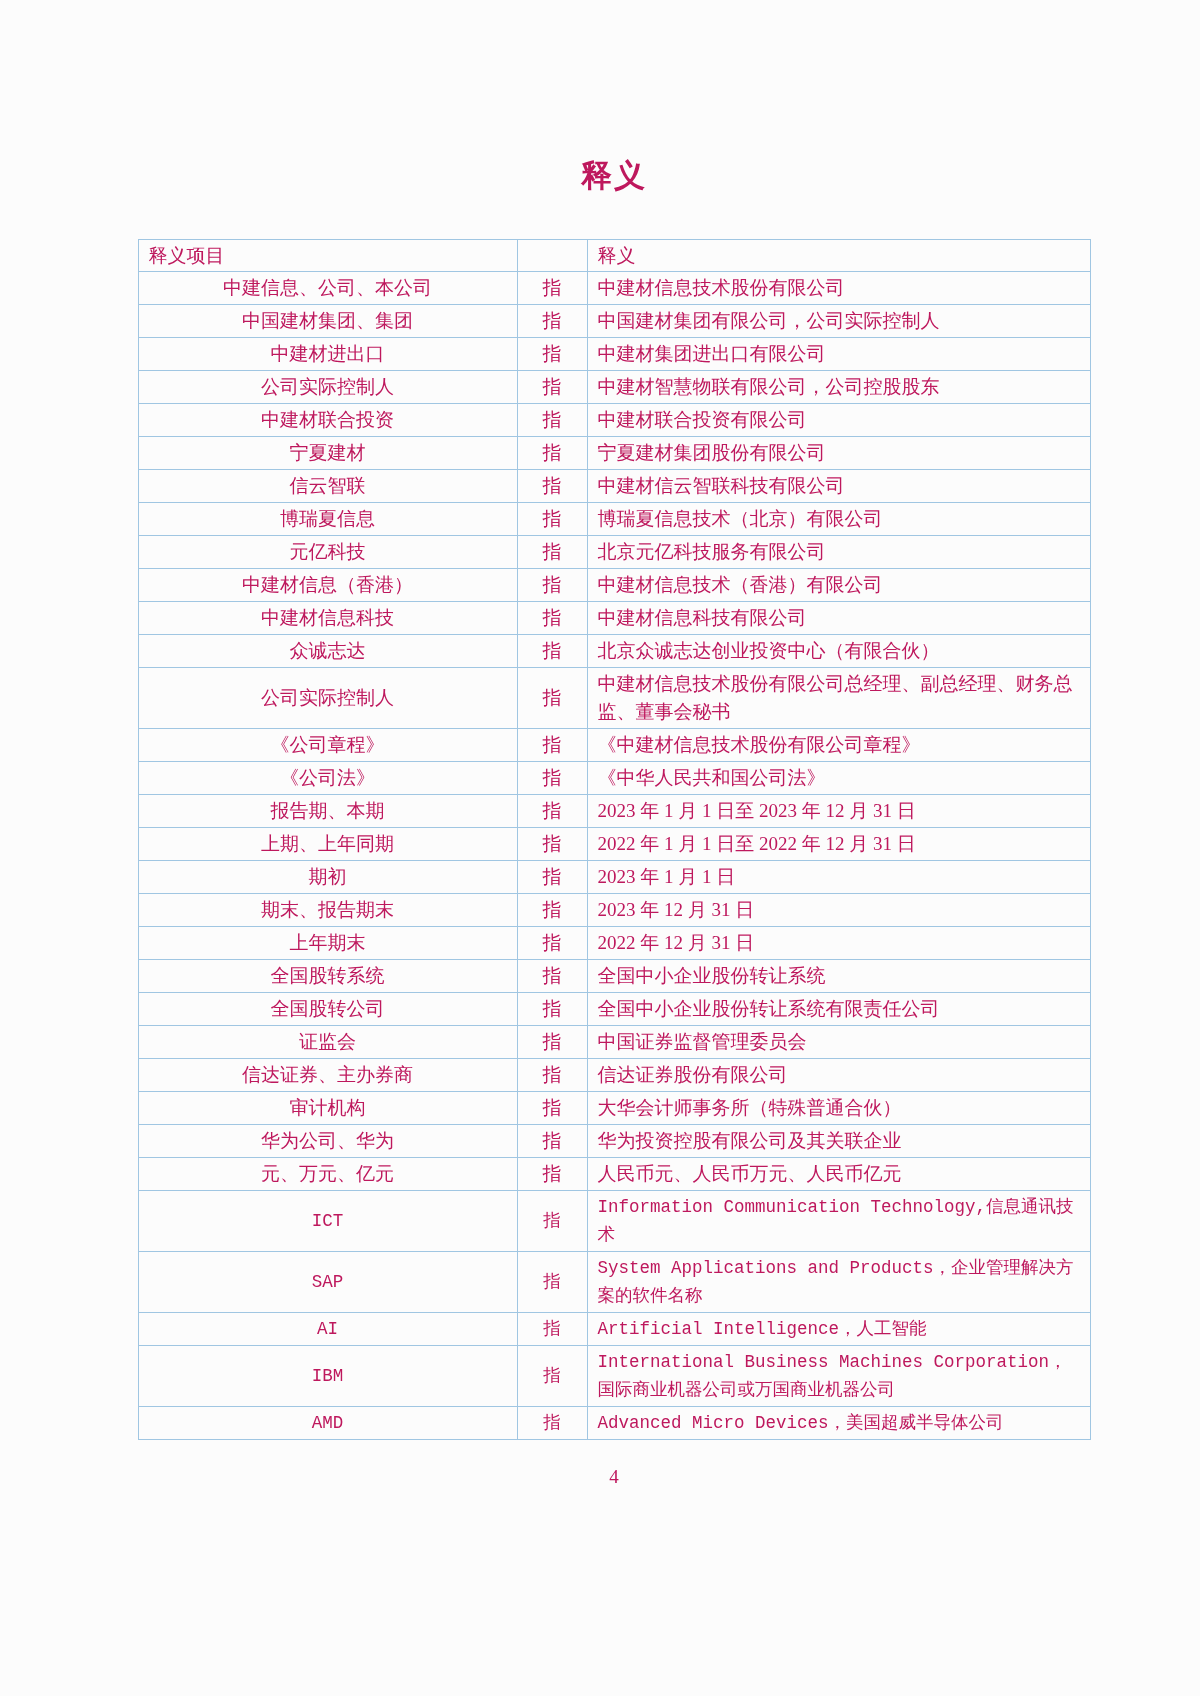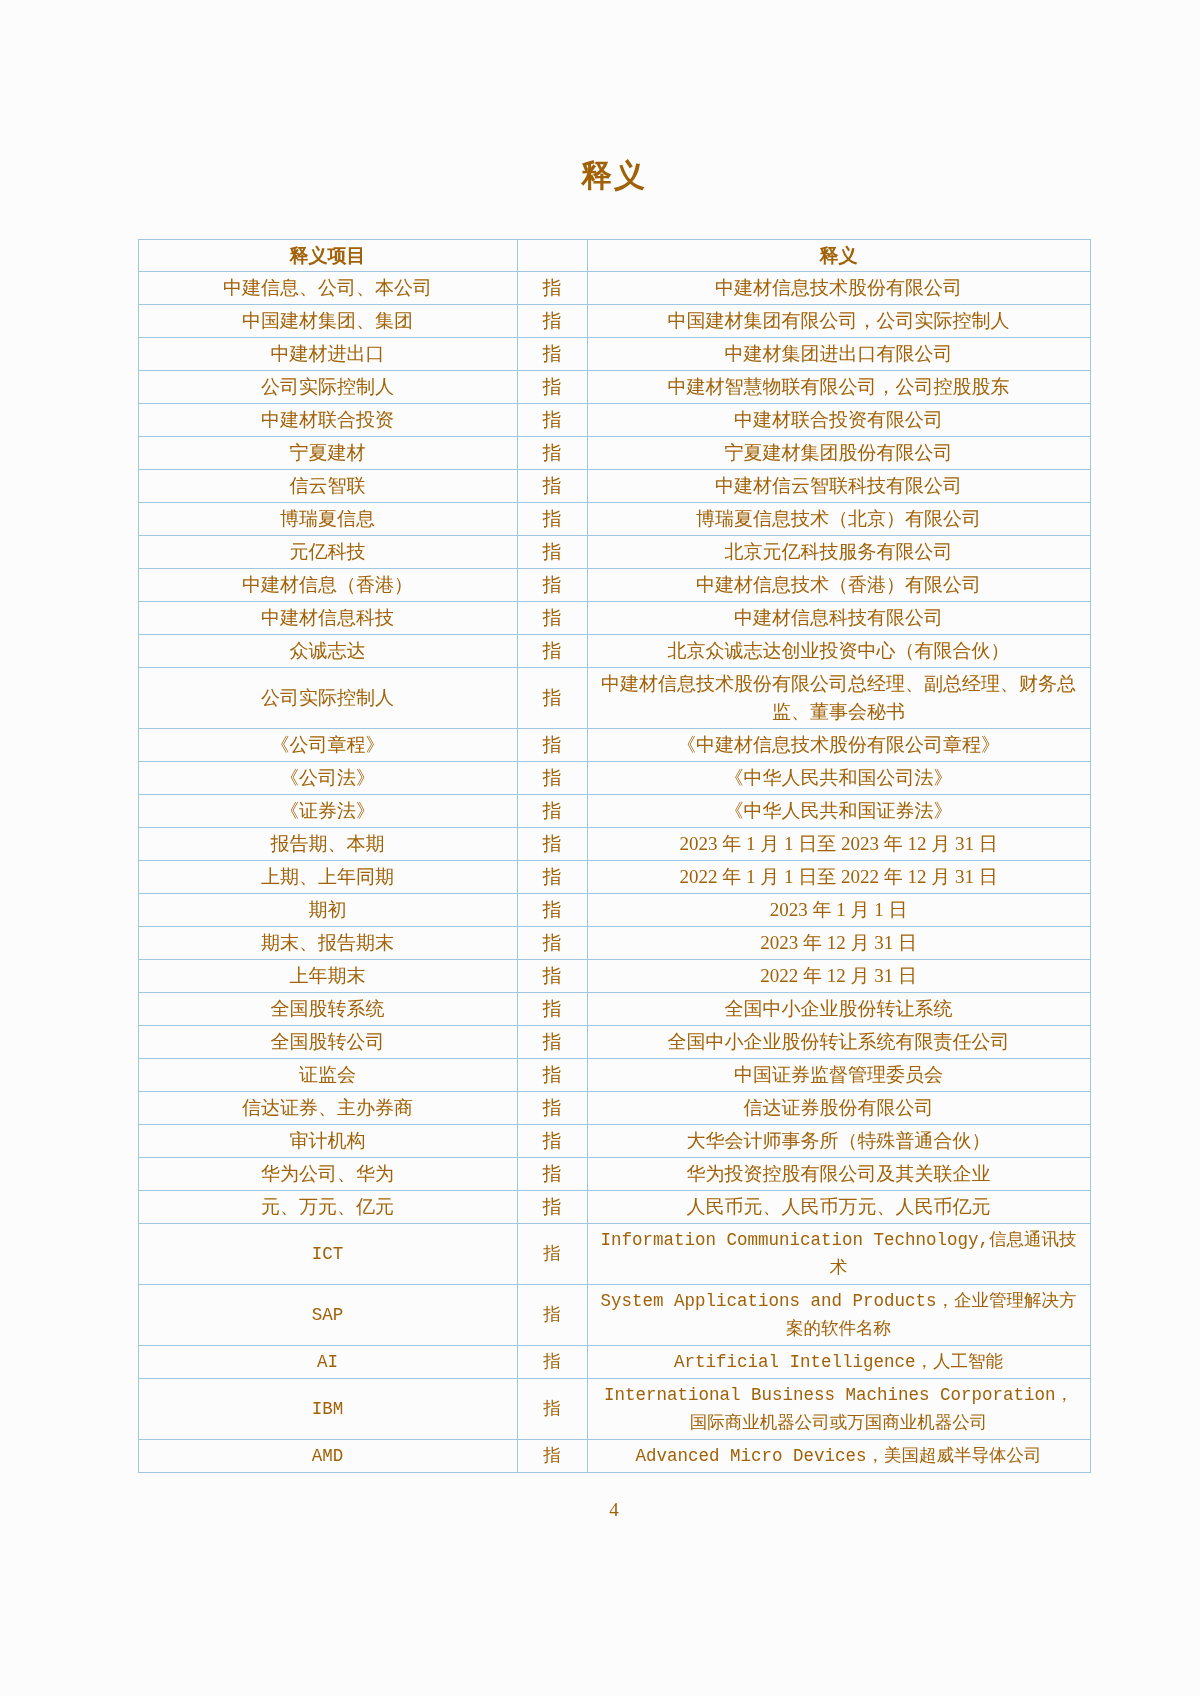--- a/index.html
+++ b/index.html
@@ -7,21 +7,21 @@
     padding: 0;
     background: #ffffff;
   }
   .page {
     position: relative;
     width: 1200px;
     height: 1696px;
     margin: 0 auto;
     background: #fcfcfc;
     font-family: "Liberation Serif", "DejaVu Serif", serif;
-    color: #a16207;
+    color: #be185d;
     box-sizing: border-box;
     padding-top: 160px;
     padding-left: 28px;
   }
   .title {
     margin: 0 0 48px 0;
     text-align: center;
     font-size: 31px;
     font-weight: bold;
     letter-spacing: 2px;
@@ -38,27 +38,27 @@
   .def-table th,
   .def-table td {
     border: 1px solid #a0c6e2;
     padding: 2px 10px;
     line-height: 28px;
     vertical-align: middle;
     overflow: hidden;
     box-sizing: border-box;
   }
   .def-table th {
-    font-weight: bold;
-    text-align: center;
+    font-weight: normal;
+    text-align: left;
     line-height: 27px;
   }
   .col-term { width: 379px; text-align: center; }
   .col-mean { width: 70px;  text-align: center; }
-  .col-def  { width: 503px; text-align: center; }
+  .col-def  { width: 503px; text-align: left; }
   td.latin {
     font-family: "Liberation Mono", "DejaVu Sans Mono", monospace;
     font-size: 17.5px;
   }
   .page-number {
     margin-top: 26px;
     text-align: center;
     font-size: 19px;
   }
 </style>
@@ -147,25 +147,20 @@
           <td class="col-term">《公司章程》</td>
           <td class="col-mean">指</td>
           <td class="col-def">《中建材信息技术股份有限公司章程》</td>
         </tr>
         <tr>
           <td class="col-term">《公司法》</td>
           <td class="col-mean">指</td>
           <td class="col-def">《中华人民共和国公司法》</td>
         </tr>
         <tr>
-          <td class="col-term">《证券法》</td>
-          <td class="col-mean">指</td>
-          <td class="col-def">《中华人民共和国证券法》</td>
-        </tr>
-        <tr>
           <td class="col-term">报告期、本期</td>
           <td class="col-mean">指</td>
           <td class="col-def">2023 年 1 月 1 日至 2023 年 12 月 31 日</td>
         </tr>
         <tr>
           <td class="col-term">上期、上年同期</td>
           <td class="col-mean">指</td>
           <td class="col-def">2022 年 1 月 1 日至 2022 年 12 月 31 日</td>
         </tr>
         <tr>

